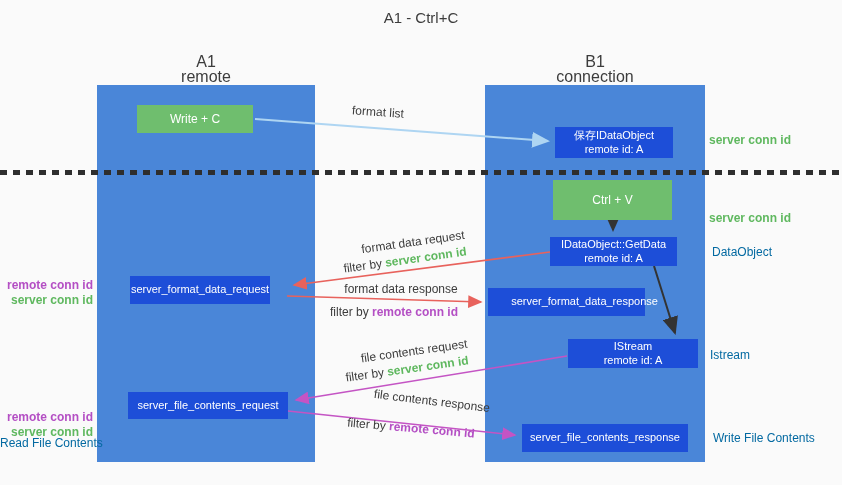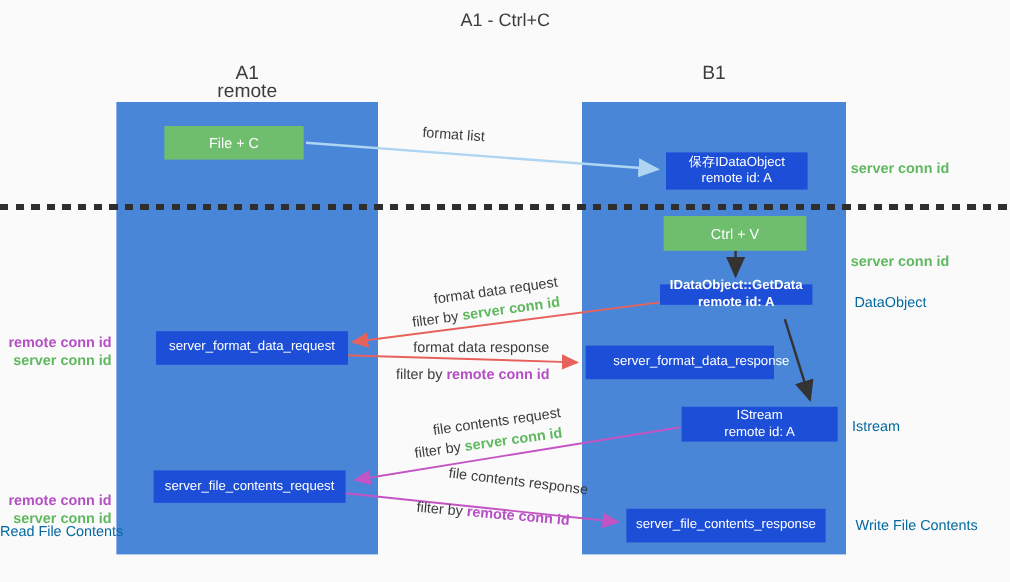--- a/index.html
+++ b/index.html
@@ -27,23 +27,23 @@
   .dotted-line { position: absolute; left: 0; top: 170px; width: 842px; height: 5px;
     background: repeating-linear-gradient(to right, #2e2e2e 0 7px, transparent 7px 13px); }
 
   .node { position: absolute; display: flex; flex-direction: column; align-items: center;
           justify-content: center; color: #fff; text-align: center; }
   .node.green  { background: #6fbe6e; font-size: 12px; }
   .node.orange { background: #1d4ed8; font-size: 11px; line-height: 13.5px; }
 
   #box-ctrl-c   { left: 137px; top: 105px; width: 116px; height: 28px; }
   #box-save-obj { left: 555px; top: 127px; width: 118px; height: 31px; }
-  #box-ctrl-v   { left: 553px; top: 180px; width: 119px; height: 29px; text-align: center; }
-  #box-getdata  { left: 550px; top: 237px; width: 127px; height: 17px; font-weight: bold; }
-  #box-fmt-req  { left: 130px; top: 276px; width: 160px; height: 28px; }
+  #box-ctrl-v   { left: 553px; top: 180px; width: 119px; height: 40px; text-align: center; }
+  #box-getdata  { left: 550px; top: 237px; width: 127px; height: 29px; }
+  #box-fmt-req  { left: 130px; top: 276px; width: 140px; height: 28px; }
   #box-fmt-resp { left: 488px; top: 288px; width: 157px; height: 28px; padding-left: 36px; }
   #box-istream  { left: 568px; top: 339px; width: 130px; height: 29px; }
   #box-file-req { left: 128px; top: 392px; width: 160px; height: 27px; }
   #box-file-resp{ left: 522px; top: 424px; width: 166px; height: 28px; }
 
   .side-label { position: absolute; font-size: 12px; white-space: nowrap; }
   .green-txt  { color: #5fb85f; font-weight: bold; }
   .purple-txt { color: #b44fc4; font-weight: bold; }
   .dark-txt   { color: #0369a1; }
 
@@ -62,20 +62,21 @@
   <div class="title">
     <div>A1 - Ctrl+C</div>
   </div>
 
   <div class="col-header" id="header-a">
     <div>A1</div>
     <div>remote</div>
   </div>
   <div class="col-header" id="header-b">
     <div>B1</div>
+    <div>connection</div>
   </div>
 
   <div class="lifeline" id="col-a"></div>
   <div class="lifeline" id="col-b"></div>
 
   <div class="dotted-line"></div>
 
   <svg class="overlay" width="842" height="485" viewBox="0 0 842 485">
     <defs>
       <marker id="head-blue" markerWidth="9" markerHeight="8" refX="8" refY="4" orient="auto">
@@ -94,21 +95,21 @@
     <path d="M255,119 L548,141" stroke="#aed5f2" stroke-width="2" fill="none" marker-end="url(#head-blue)"></path>
     <path d="M613,209 L613,230" stroke="#333333" stroke-width="2" fill="none" marker-end="url(#head-black)"></path>
     <path d="M550,252 L294,285" stroke="#e8625c" stroke-width="1.6" fill="none" marker-end="url(#head-red)"></path>
     <path d="M287,296 L481,302" stroke="#e8625c" stroke-width="1.6" fill="none" marker-end="url(#head-red)"></path>
     <path d="M654,266 L675,333" stroke="#333333" stroke-width="2" fill="none" marker-end="url(#head-black)"></path>
     <path d="M567,356 L296,400" stroke="#c454c4" stroke-width="1.6" fill="none" marker-end="url(#head-magenta)"></path>
     <path d="M288,411 L515,435" stroke="#c454c4" stroke-width="1.6" fill="none" marker-end="url(#head-magenta)"></path>
   </svg>
 
   <div class="node green" id="box-ctrl-c">
-    <span>File + C</span>
+    <span>Write + C</span>
   </div>
 
   <div class="node orange" id="box-save-obj">
     <span>保存IDataObject</span>
     <span>remote id: A</span>
   </div>
 
   <div class="node green" id="box-ctrl-v">
     <span>Ctrl + V</span>
   </div>

